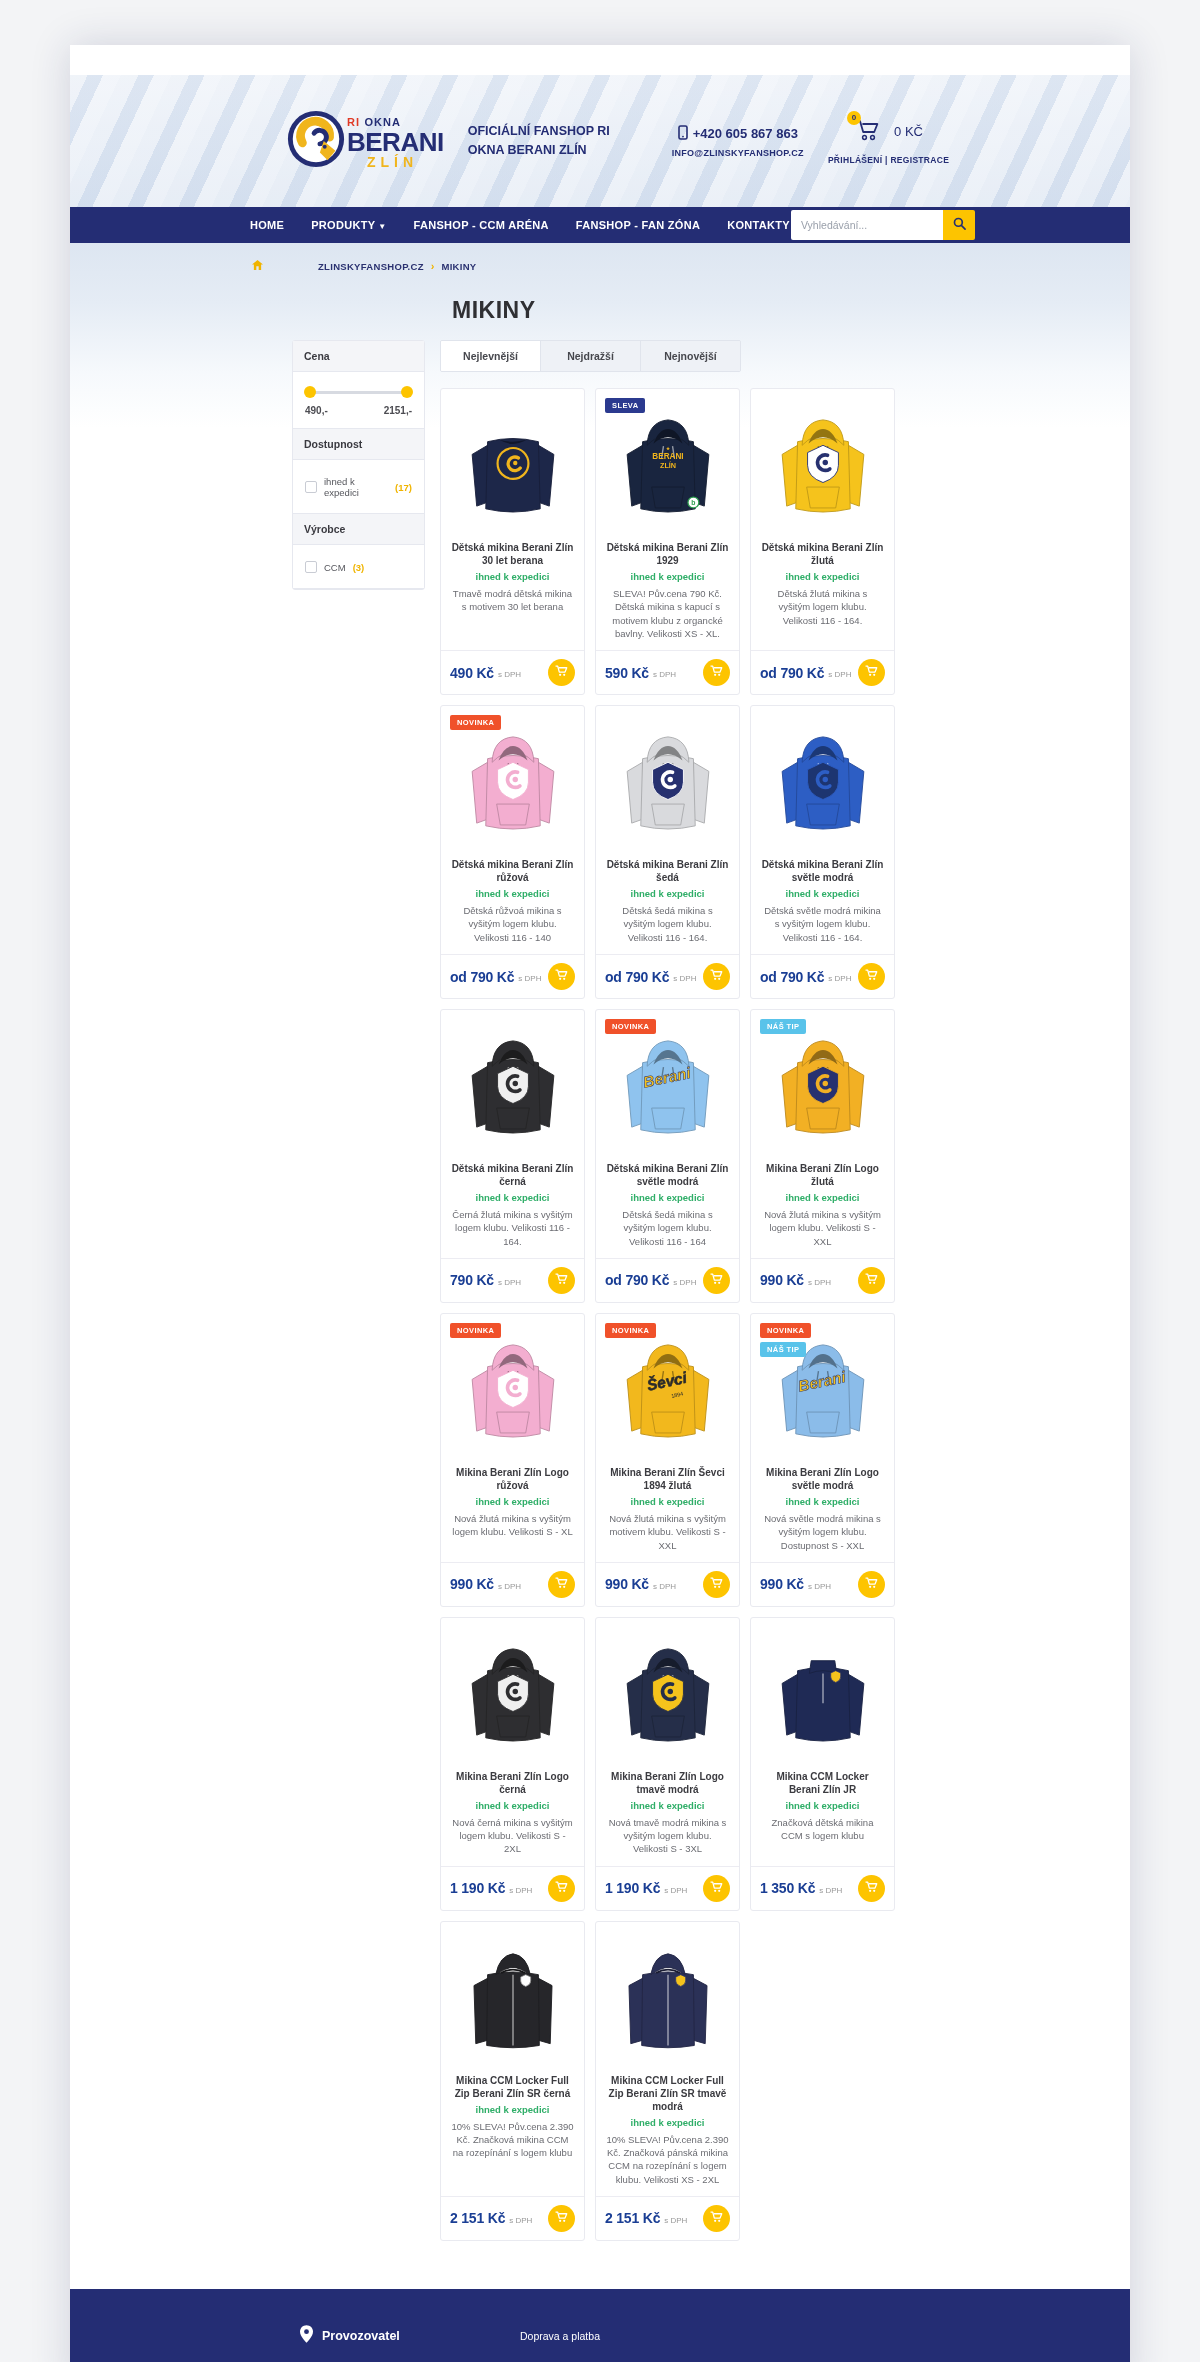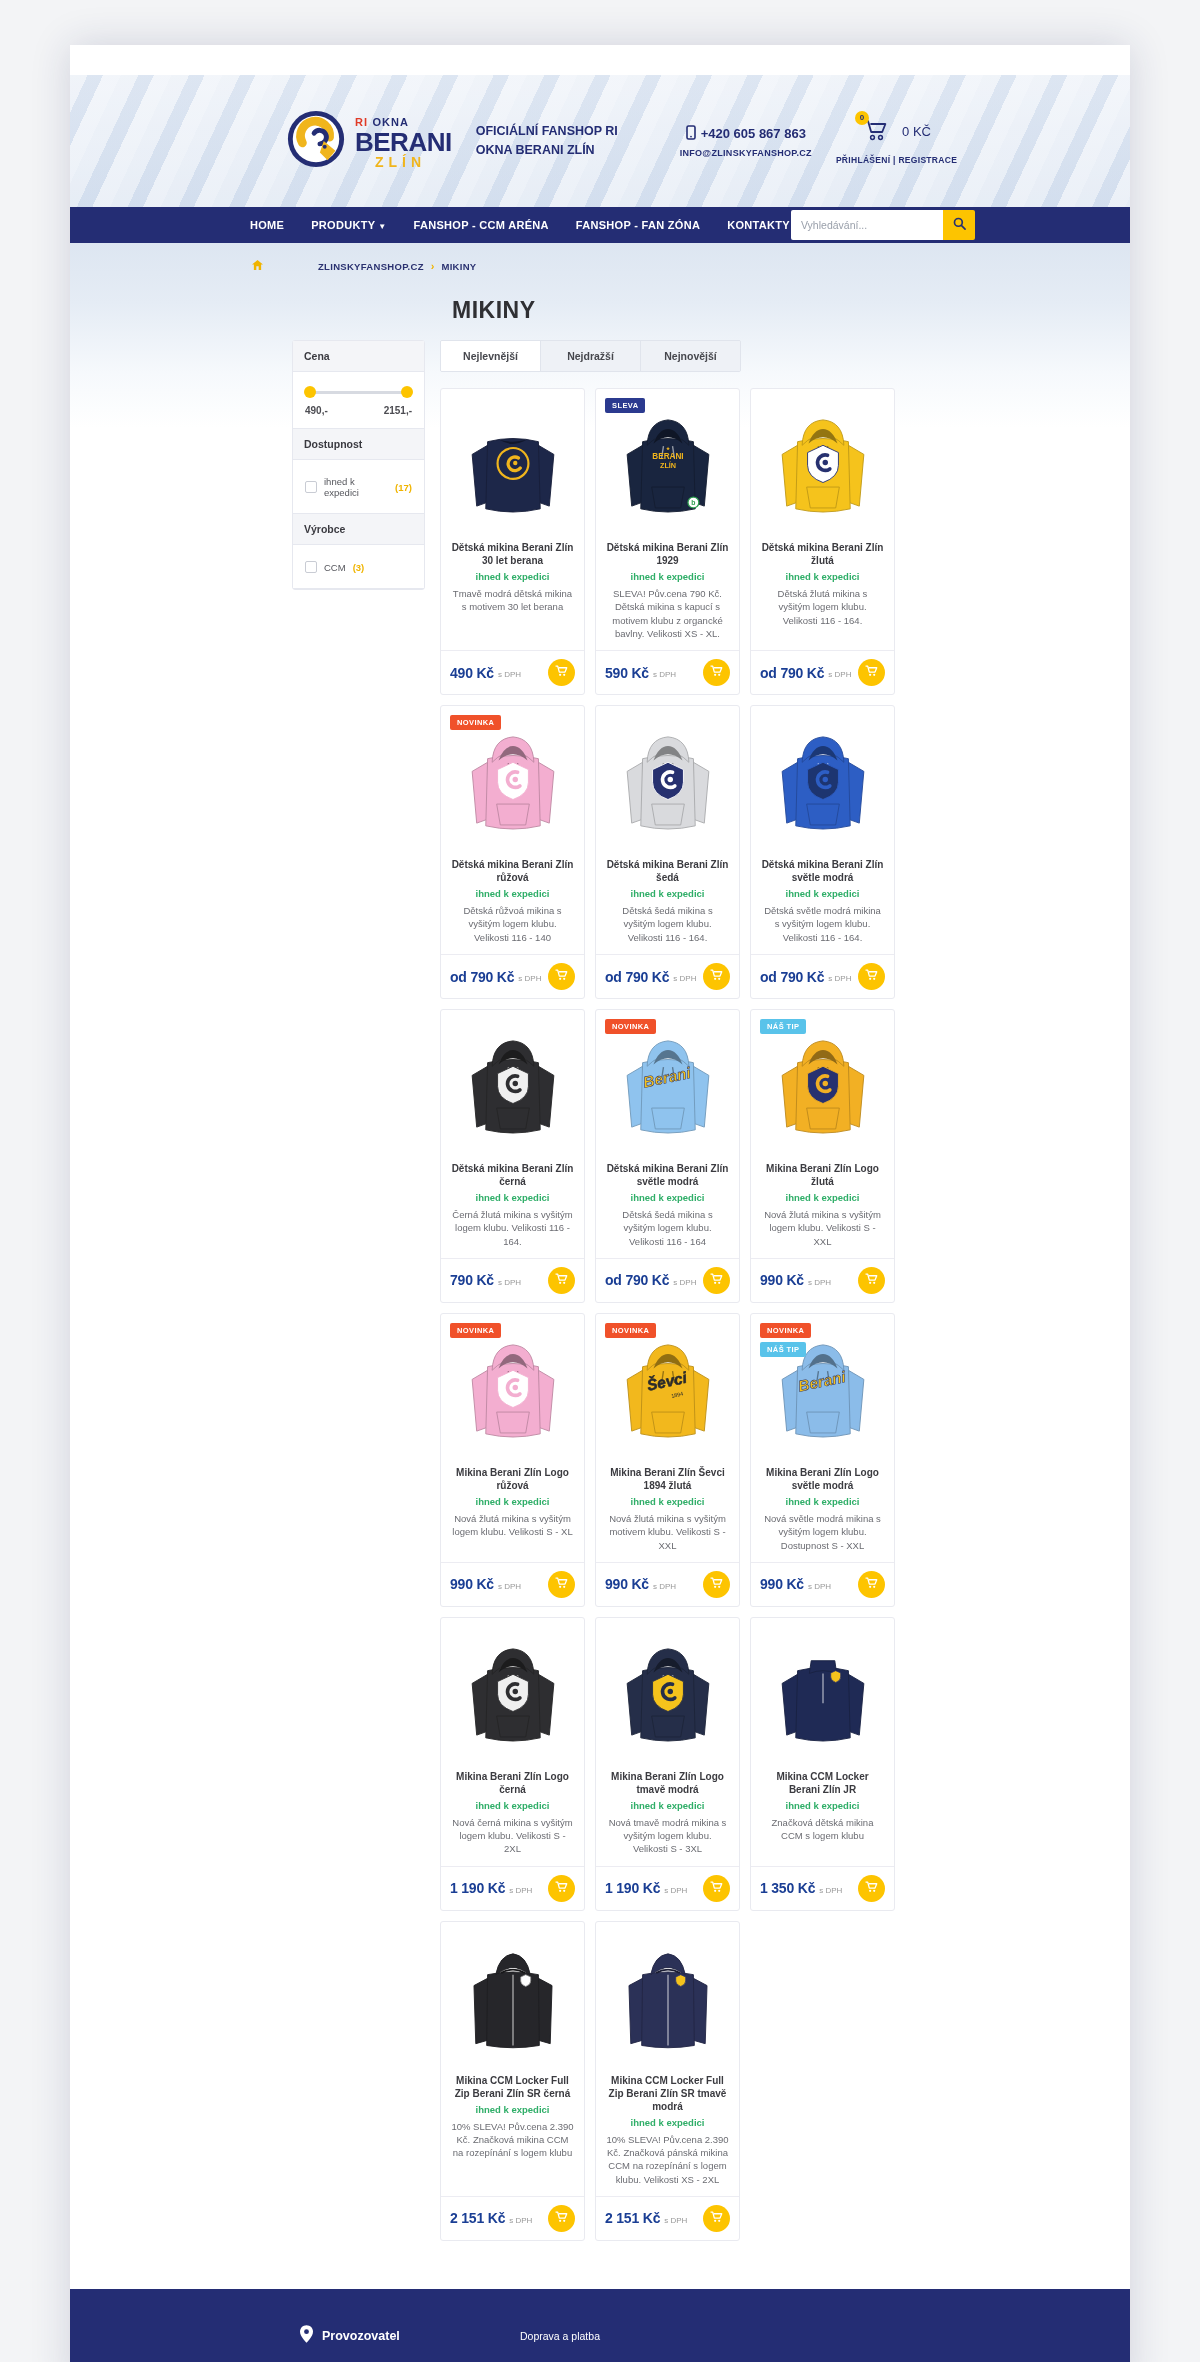--- a/index.html
+++ b/index.html
@@ -11,21 +11,21 @@
   .ice {
     background-color:#dde6f1;
     background-image:
       repeating-linear-gradient(115deg, rgba(255,255,255,.38) 0 16px, rgba(198,213,233,.30) 16px 30px, rgba(255,255,255,.5) 30px 46px),
       linear-gradient(180deg,#e7edf6,#d8e2f0);
   }
 
   
   .site-header { height:132px; display:flex; align-items:center; }
   .header-inner { margin-left:215px; width:680px; display:flex; align-items:center; gap:24px; }
-  .logo-block { display:flex; align-items:center; gap:8px; cursor:pointer; }
+  .logo-block { display:flex; align-items:center; cursor:pointer; }
   .logo-text { line-height:1; }
   .logo-ri { color:#e03a26; font-weight:bold; font-size:11px; letter-spacing:1px; }
   .logo-okna { color:#242d74; font-weight:bold; font-size:11px; letter-spacing:1px; }
   .logo-berani { color:#242d74; font-weight:bold; font-size:26px; letter-spacing:-.5px; }
   .logo-zlin { color:#f0b51d; font-weight:bold; font-size:14px; letter-spacing:5px; margin-left:20px; }
   .tagline { color:#242d74; font-weight:bold; font-size:12.5px; width:180px; line-height:1.5; text-transform:uppercase; }
   .contact-block { text-align:left; }
   .contact-phone { color:#242d74; font-weight:bold; font-size:13px; display:flex; align-items:center; gap:5px; justify-content:center;}
   .contact-email { color:#242d74; font-weight:bold; font-size:9px; margin-top:5px; letter-spacing:.3px; }
   .cart-block { text-align:center; }

